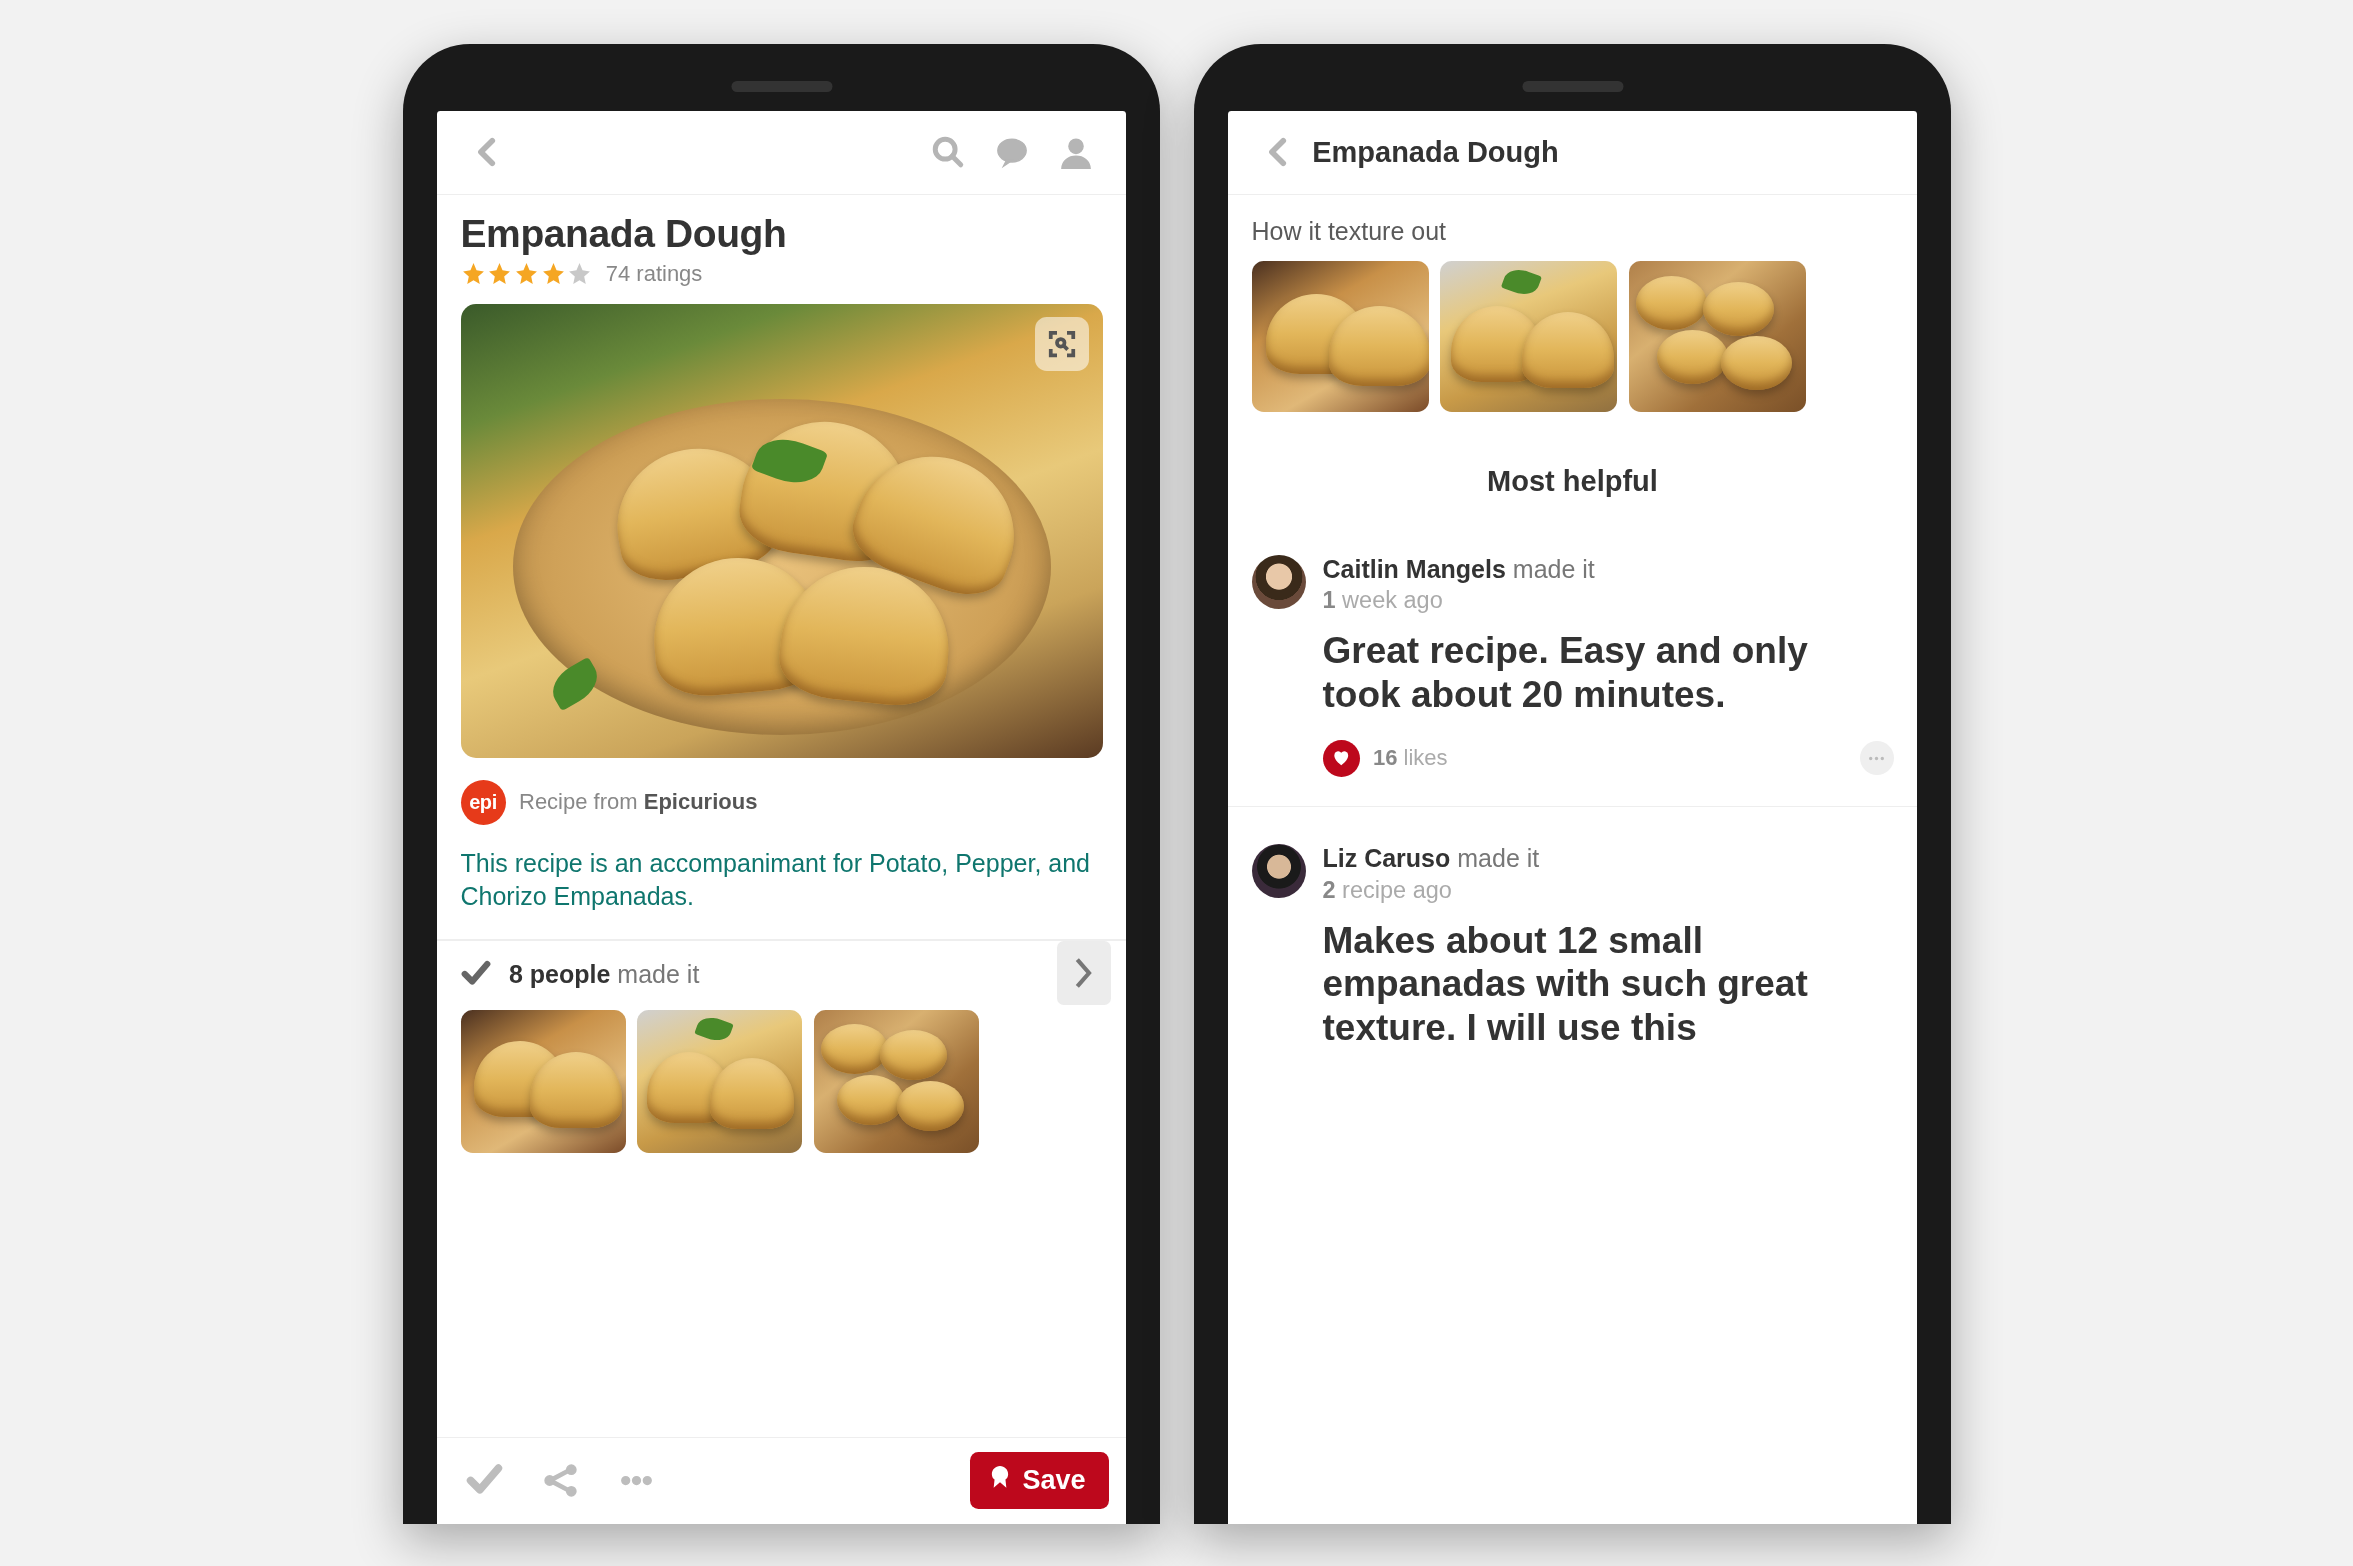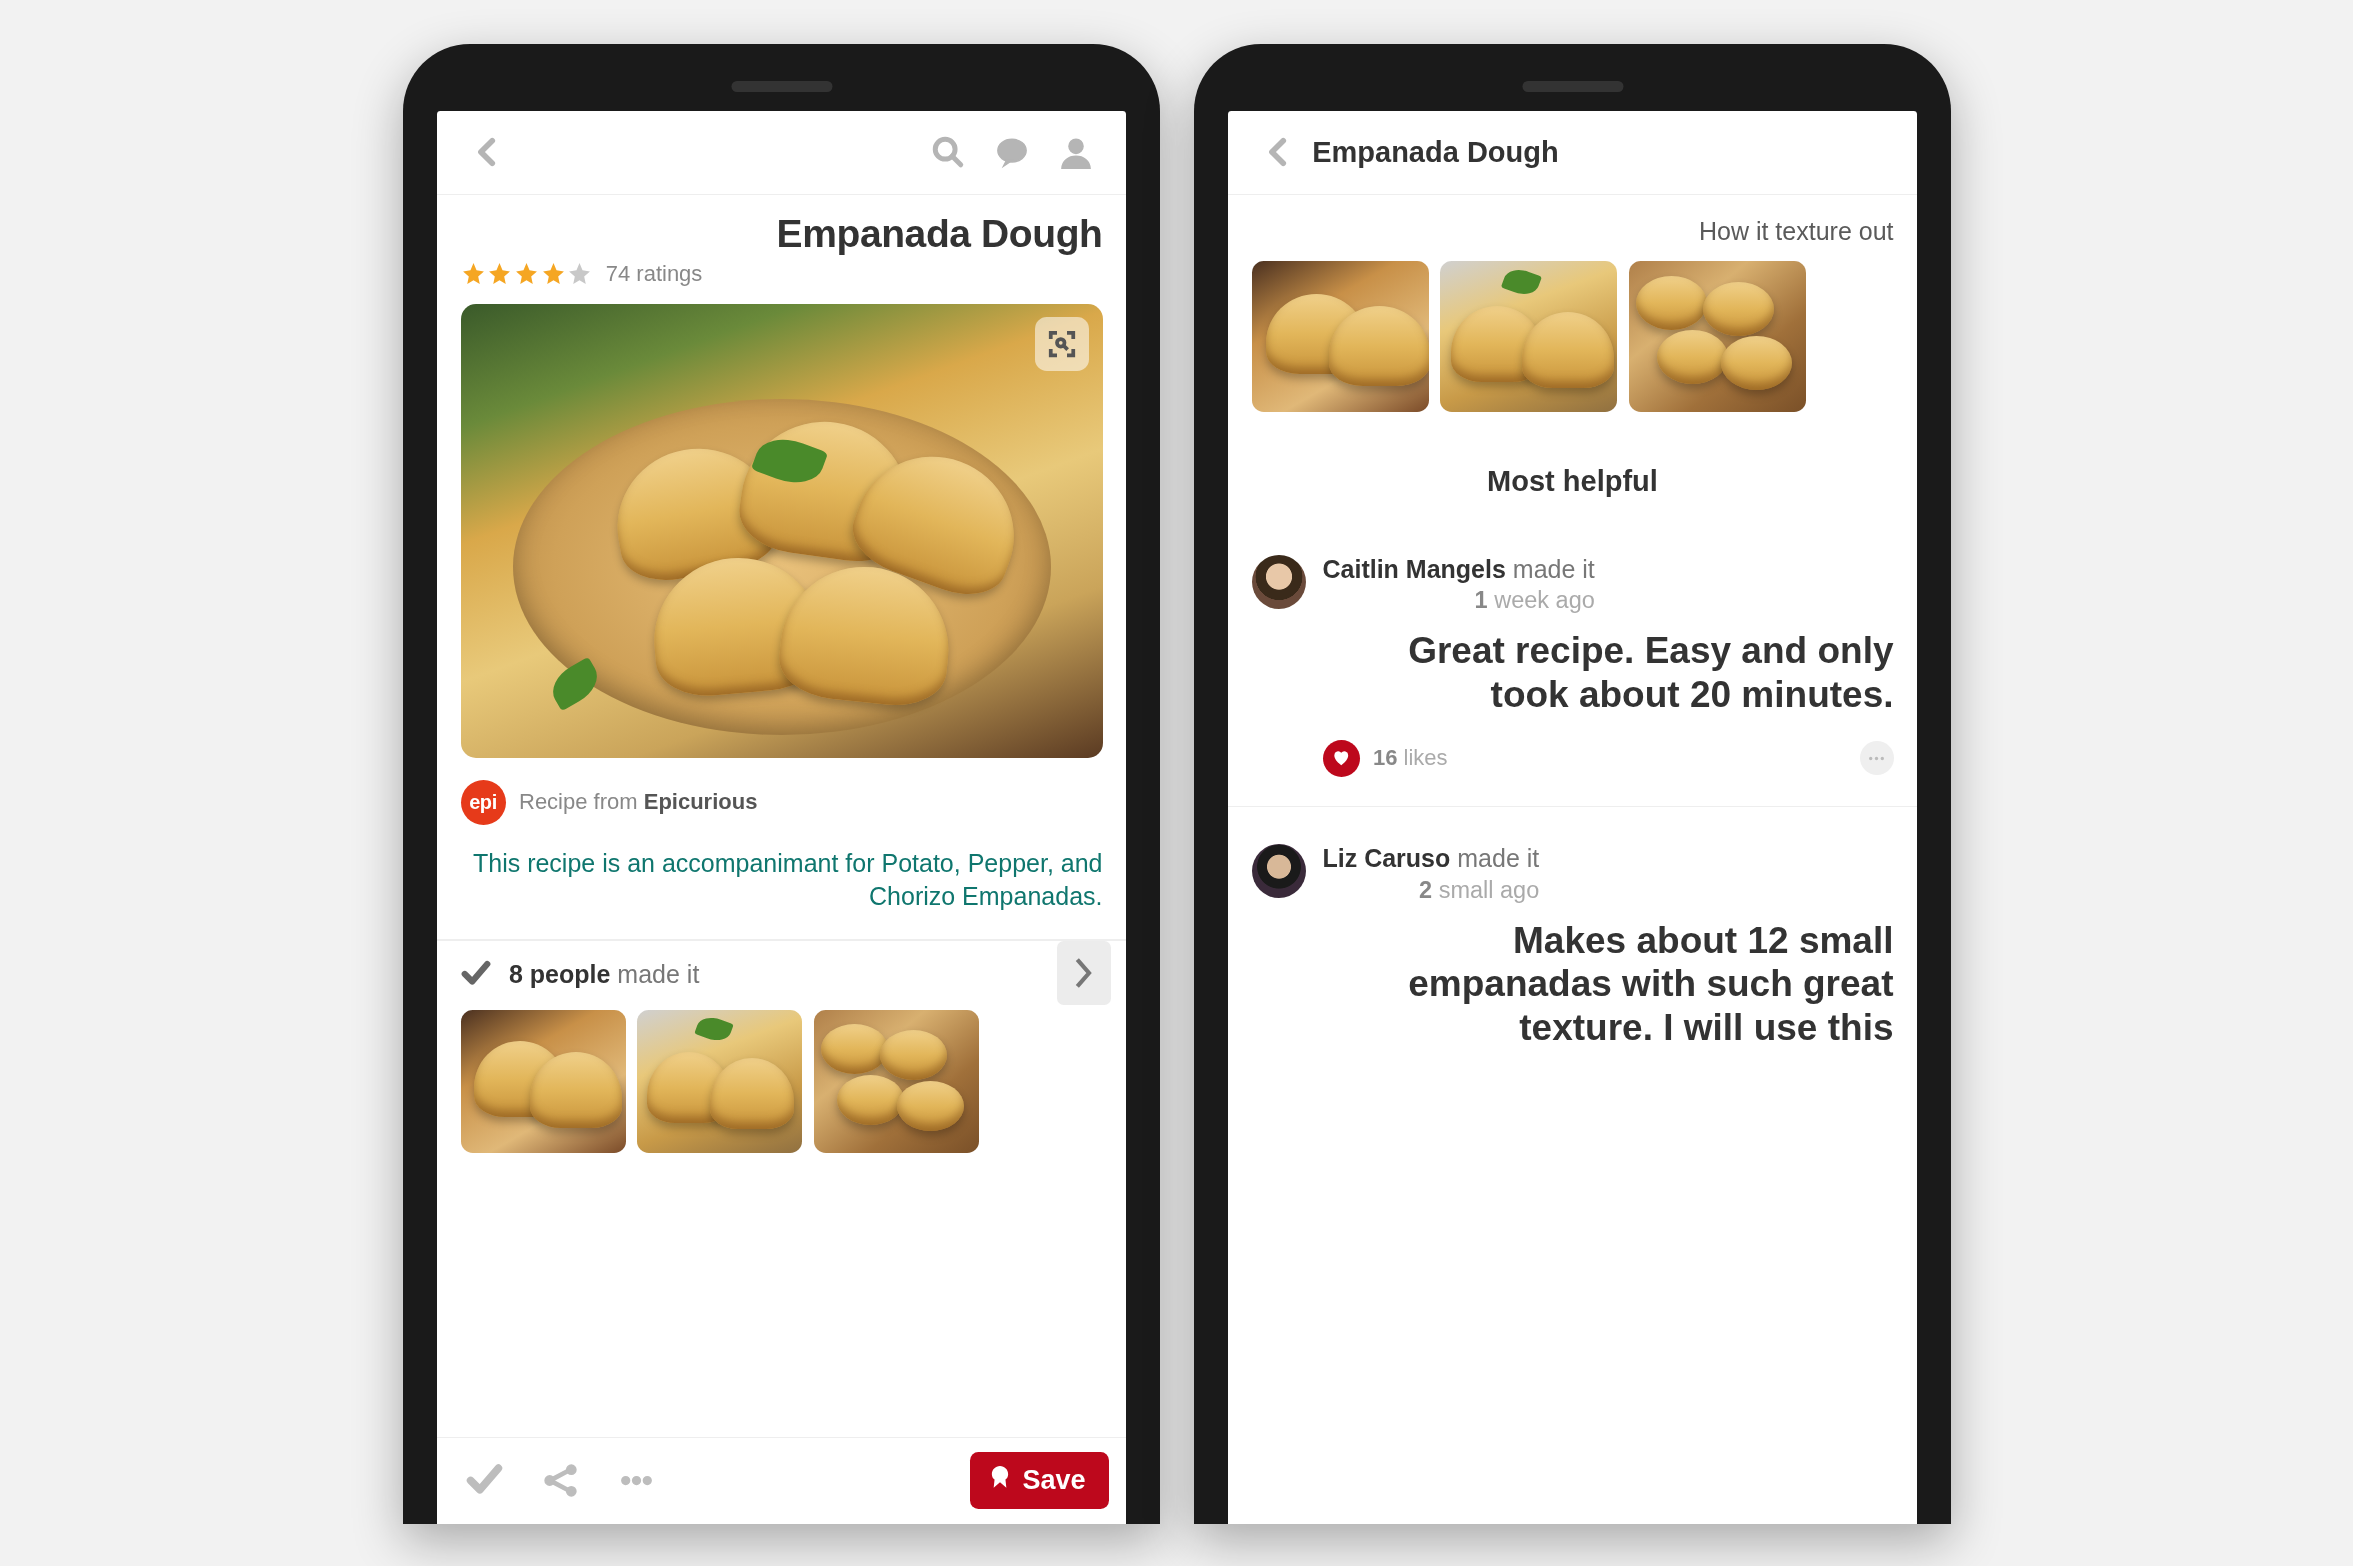--- a/index.html
+++ b/index.html
@@ -38,21 +38,20 @@
     border-radius: 8.4px;
     background: #333;
   }
   .screen {
     background: #fff;
     width: 100%;
     height: 100%;
     border-radius: 3.4px 3.4px 0 0;
     overflow: hidden;
     position: relative;
-    text-align: right;
   }
 
   
   .topbar {
     display: flex;
     align-items: center;
     height: 84px;
     padding: 0 23.5px;
     border-bottom: 1.7px solid #eee;
   }
@@ -507,21 +506,21 @@
           </div>
         </div>
 
         <div class="rdivider"></div>
 
         <div class="review">
           <div class="review-head">
             <div class="avatar avatar2"></div>
             <div class="review-meta">
               <div class="name-line"><b>Liz Caruso</b><span> made it</span></div>
-              <div class="time"><b>2</b><span> small ago</span></div>
+              <div class="time"><b>2</b><span> recipe ago</span></div>
             </div>
           </div>
           <div class="review-body">Makes about 12 small empanadas with such great texture. I will use this</div>
         </div>
 
       </div>
     </div>
   </div>
 
 </div>

